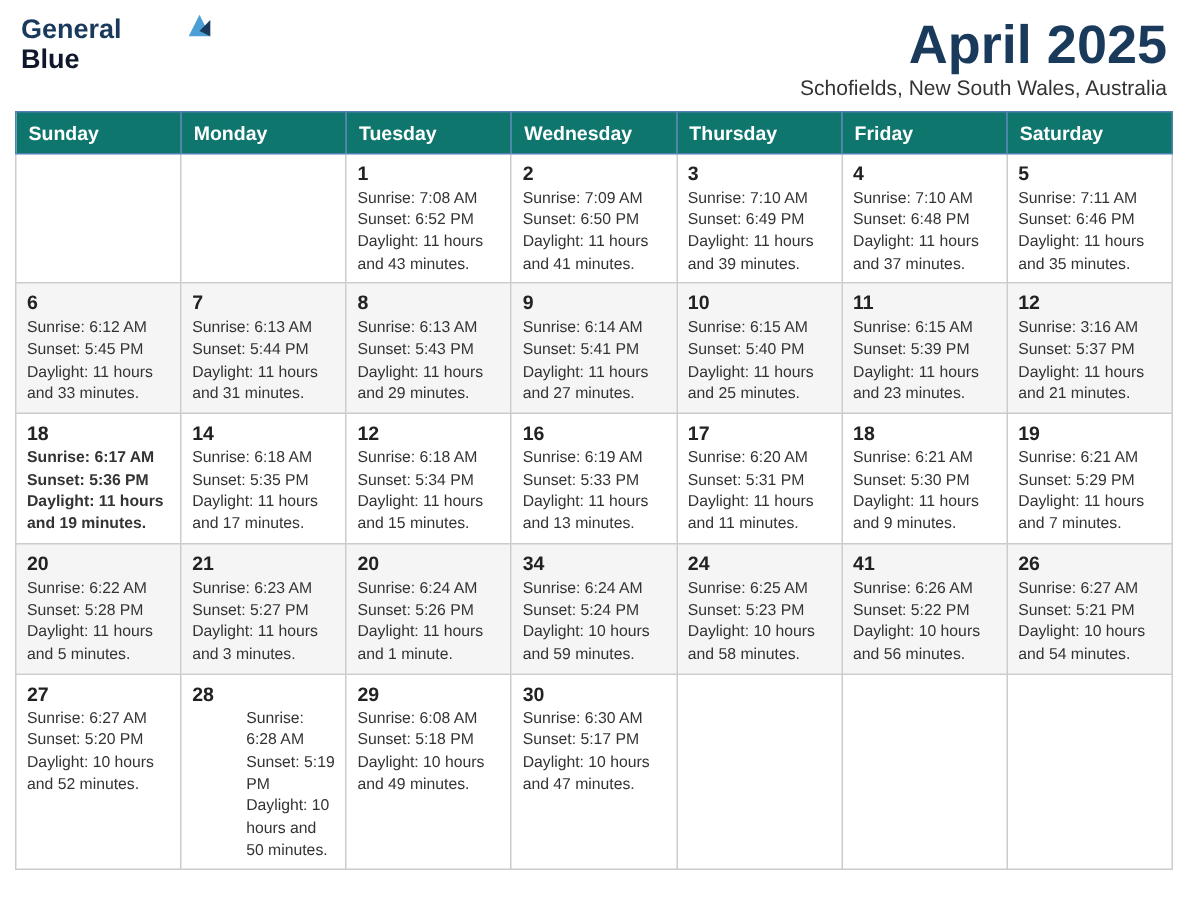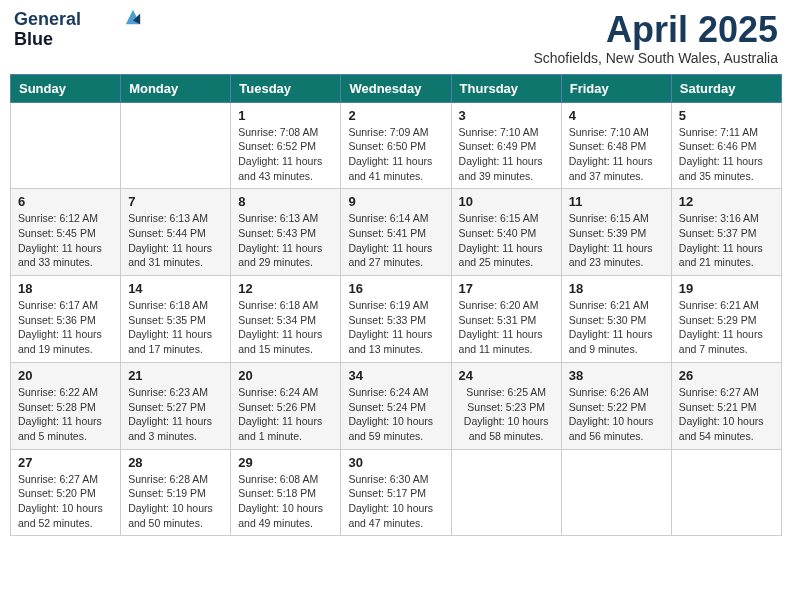--- a/index.html
+++ b/index.html
@@ -196,21 +196,21 @@
         <td>
           <div class="day-number">12</div>
           <div class="day-info" style="white-space: pre-line;">Sunrise: 3:16 AM
 Sunset: 5:37 PM
 Daylight: 11 hours and 21 minutes.</div>
         </td>
       </tr>
       <tr>
         <td>
           <div class="day-number">18</div>
-          <div class="day-info" style="white-space: pre-line;">Sunrise: 6:17 AM
+          <div class="day-info" style="white-space: pre-line; font-weight: bold;">Sunrise: 6:17 AM
 Sunset: 5:36 PM
 Daylight: 11 hours and 19 minutes.</div>
         </td>
         <td>
           <div class="day-number">14</div>
           <div class="day-info" style="white-space: pre-line;">Sunrise: 6:18 AM
 Sunset: 5:35 PM
 Daylight: 11 hours and 17 minutes.</div>
         </td>
         <td>
@@ -264,47 +264,47 @@
 Daylight: 11 hours and 1 minute.</div>
         </td>
         <td>
           <div class="day-number">34</div>
           <div class="day-info" style="white-space: pre-line;">Sunrise: 6:24 AM
 Sunset: 5:24 PM
 Daylight: 10 hours and 59 minutes.</div>
         </td>
         <td>
           <div class="day-number">24</div>
-          <div class="day-info" style="white-space: pre-line; text-align: center;">Sunrise: 6:25 AM
+          <div class="day-info" style="white-space: pre-line;">Sunrise: 6:25 AM
 Sunset: 5:23 PM
 Daylight: 10 hours and 58 minutes.</div>
         </td>
         <td>
-          <div class="day-number">38</div>
+          <div class="day-number">41</div>
           <div class="day-info" style="white-space: pre-line;">Sunrise: 6:26 AM
 Sunset: 5:22 PM
 Daylight: 10 hours and 56 minutes.</div>
         </td>
         <td>
           <div class="day-number">26</div>
           <div class="day-info" style="white-space: pre-line;">Sunrise: 6:27 AM
 Sunset: 5:21 PM
 Daylight: 10 hours and 54 minutes.</div>
         </td>
       </tr>
       <tr>
         <td>
           <div class="day-number">27</div>
           <div class="day-info" style="white-space: pre-line;">Sunrise: 6:27 AM
 Sunset: 5:20 PM
 Daylight: 10 hours and 52 minutes.</div>
         </td>
         <td>
           <div class="day-number">28</div>
-          <div class="day-info" style="white-space: pre-line;">Sunrise: 6:28 AM
+          <div class="day-info" style="white-space: pre-line; margin-left: 36px;">Sunrise: 6:28 AM
 Sunset: 5:19 PM
 Daylight: 10 hours and 50 minutes.</div>
         </td>
         <td>
           <div class="day-number">29</div>
           <div class="day-info" style="white-space: pre-line;">Sunrise: 6:08 AM
 Sunset: 5:18 PM
 Daylight: 10 hours and 49 minutes.</div>
         </td>
         <td>

